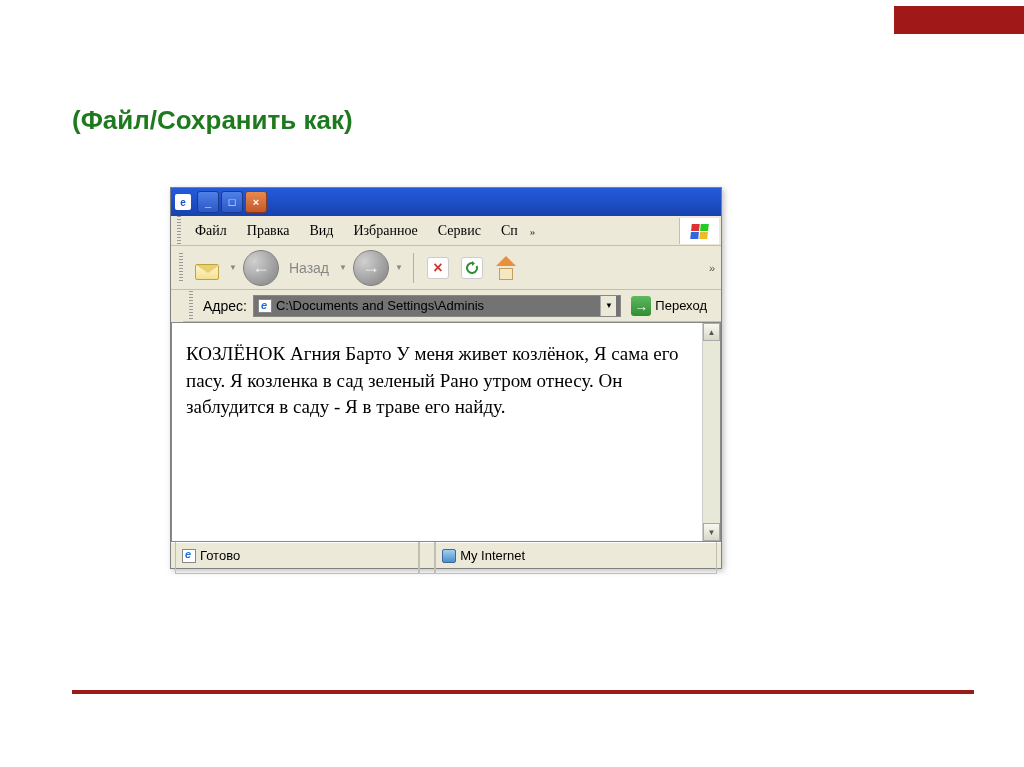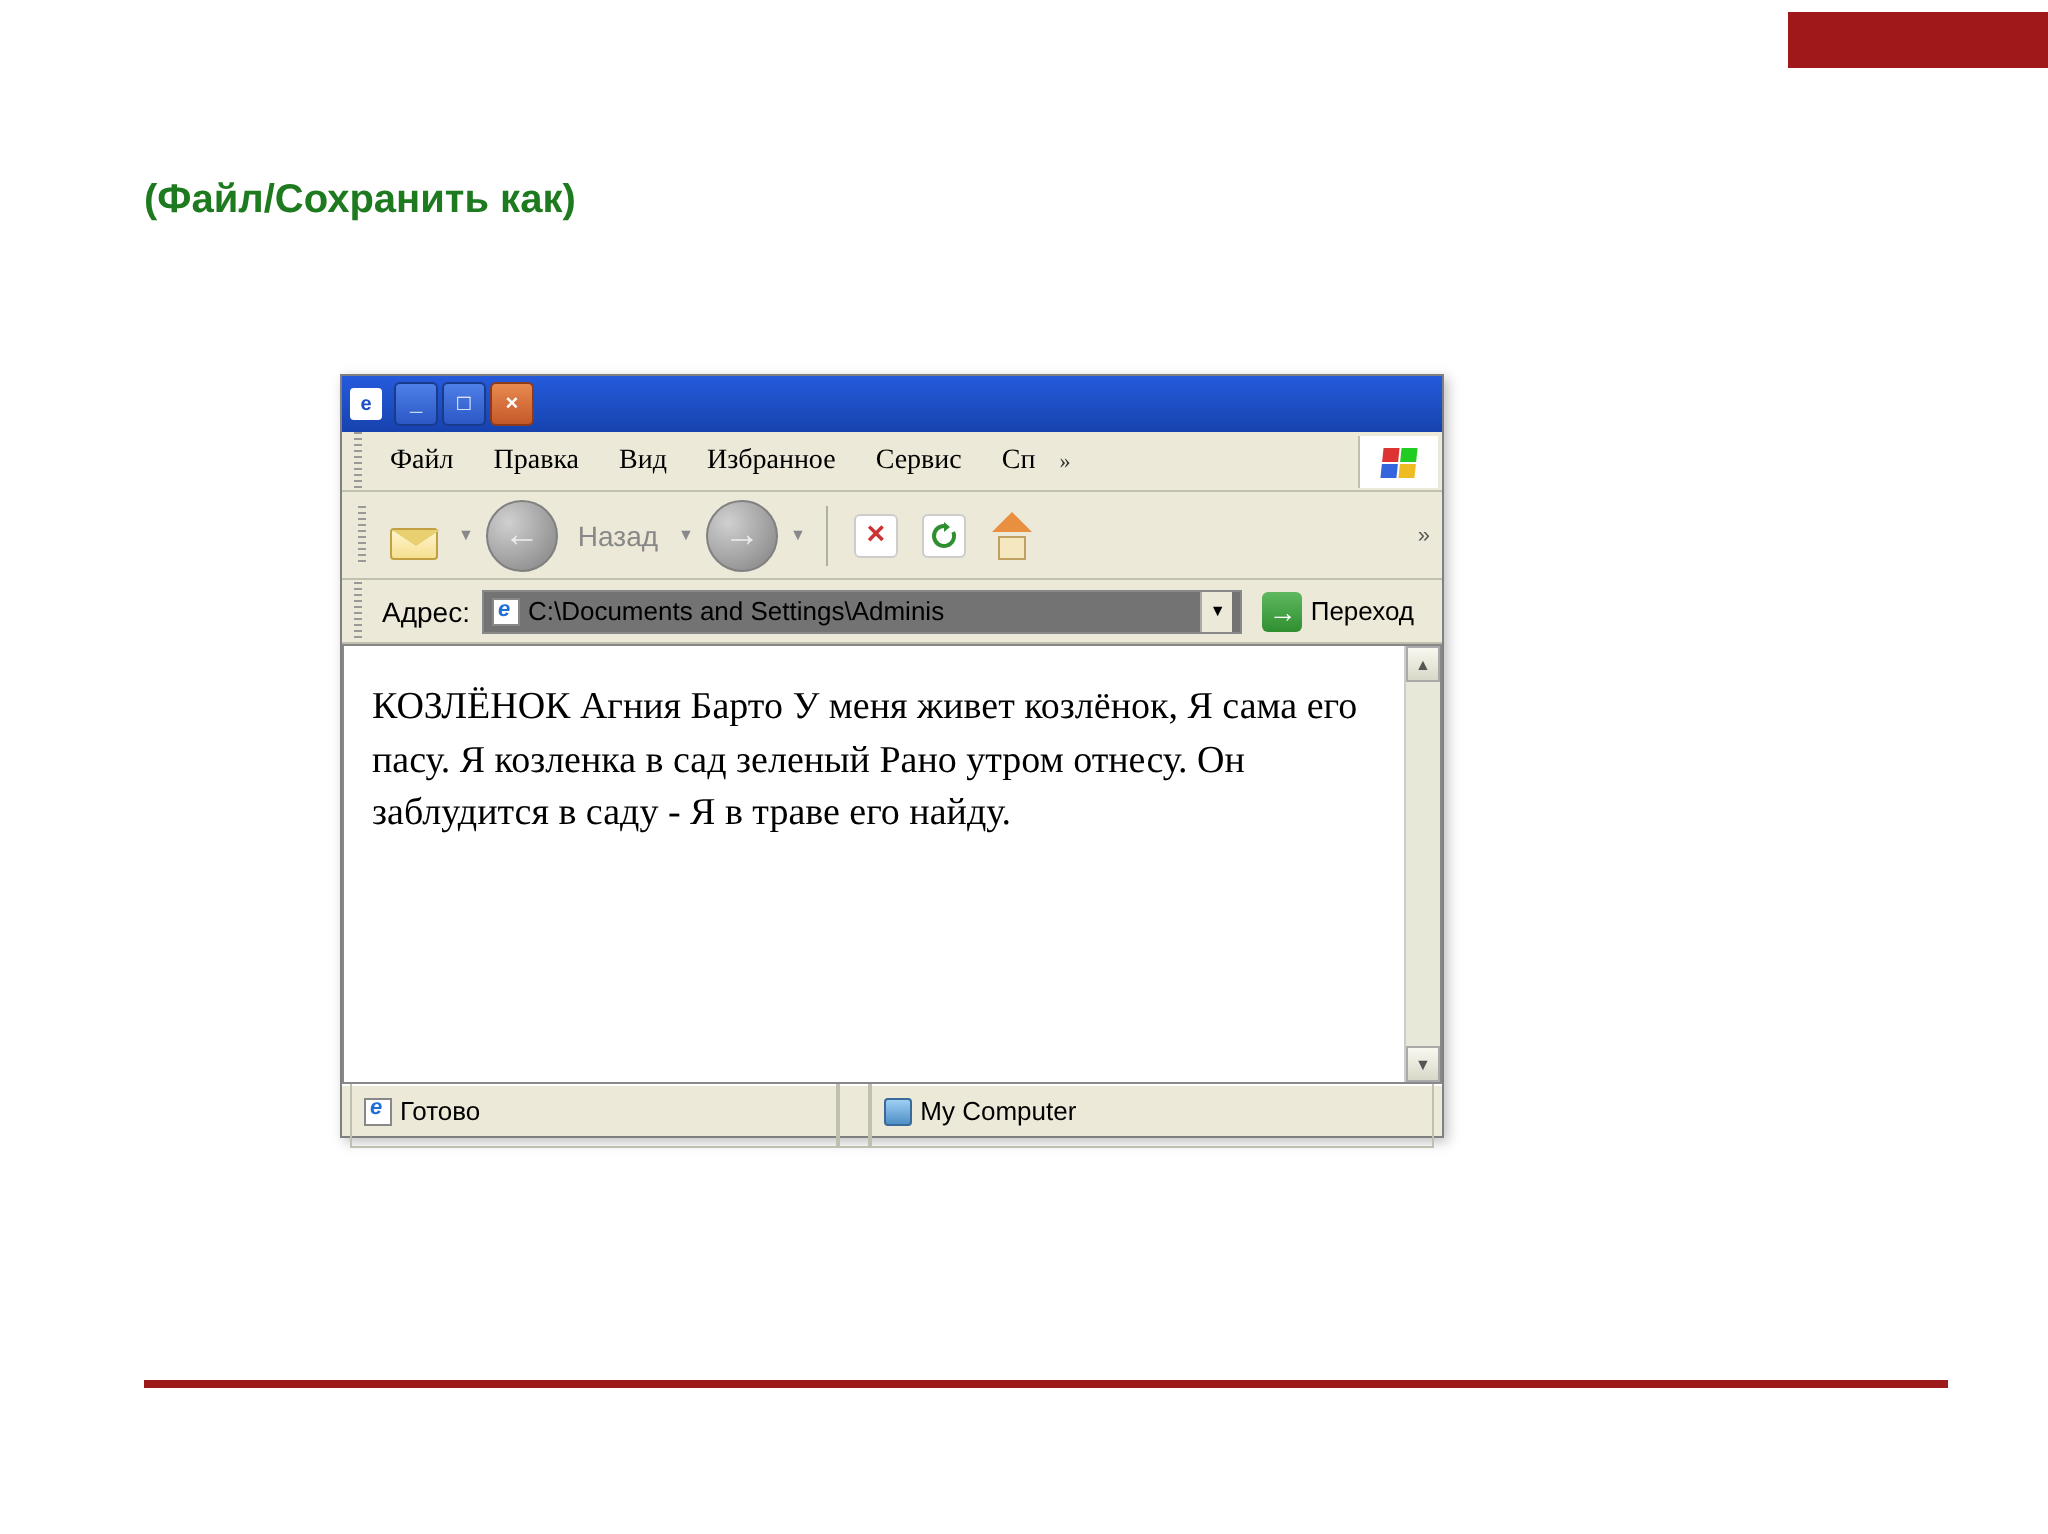--- a/index.html
+++ b/index.html
@@ -25,24 +25,24 @@
     left: 72px;
     right: 10px;
   }
   .title-main {
     font-size: 26px;
     font-weight: bold;
     color: #000;
     letter-spacing: -0.3px;
   }
   .title-sub {
-    font-size: 20px;
+    font-size: 26px;
     font-weight: bold;
     color: #1E7A1E;
-    margin-top: 4px;
+    margin-top: 20px;
   }
   .ie-window {
     position: absolute;
     top: 187px;
     left: 170px;
     width: 552px;
     background: #ECE9D8;
     border: 1px solid #808080;
     box-shadow: 2px 2px 6px rgba(0,0,0,0.25);
   }
@@ -192,20 +192,21 @@
     width:14px; height:12px; background:#F5E8C0; border:1px solid #C0A060;
   }
   .tb-chev { position:absolute; right:6px; font-size:11px; color:#555;}
   .addrbar {
     height: 32px;
     background: #ECE9D8;
     border-bottom: 1px solid #C0C0B0;
     display:flex; align-items:center;
     padding: 0 6px;
     gap:6px;
+    margin-left:12px;
   }
   .addr-label { font-size:14px;}
   .addr-field {
     flex:1;
     height:22px;
     background:#737373;
     border: 1px solid #888;
     display:flex; align-items:center;
     padding: 0 4px;
     font-size:13px;
@@ -396,19 +397,19 @@
   </div>
 
   <div class="statusbar">
     <div class="status-cell left">
       <span class="sb-pg-ico"></span>
       <span>Готово</span>
     </div>
     <div class="status-cell mid"></div>
     <div class="status-cell right">
       <span class="sb-comp-ico"></span>
-      <span>My Computer</span>
+      <span>My Internet</span>
     </div>
   </div>
 
 </div>
 
 <div class="bottom-rule"></div>
 
 </body></html>

